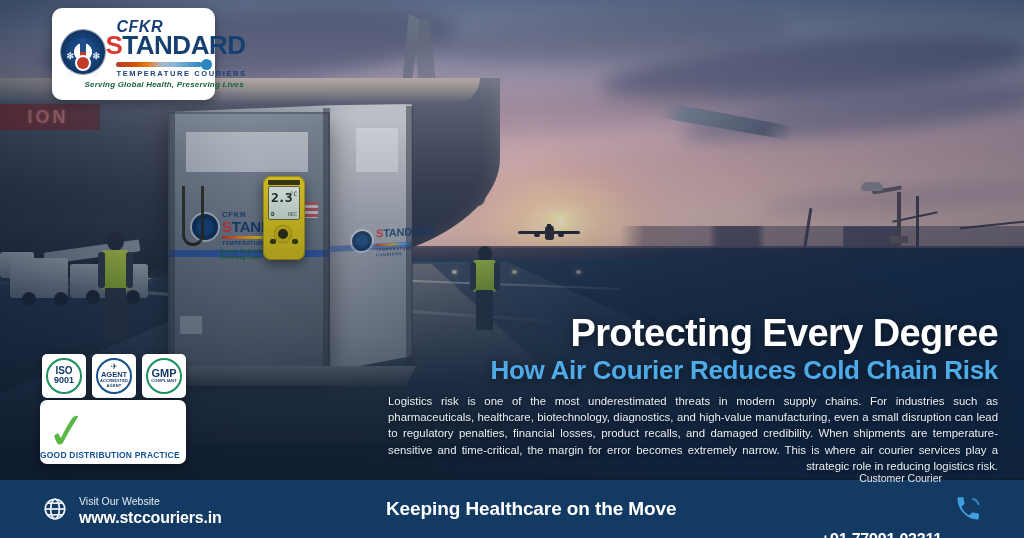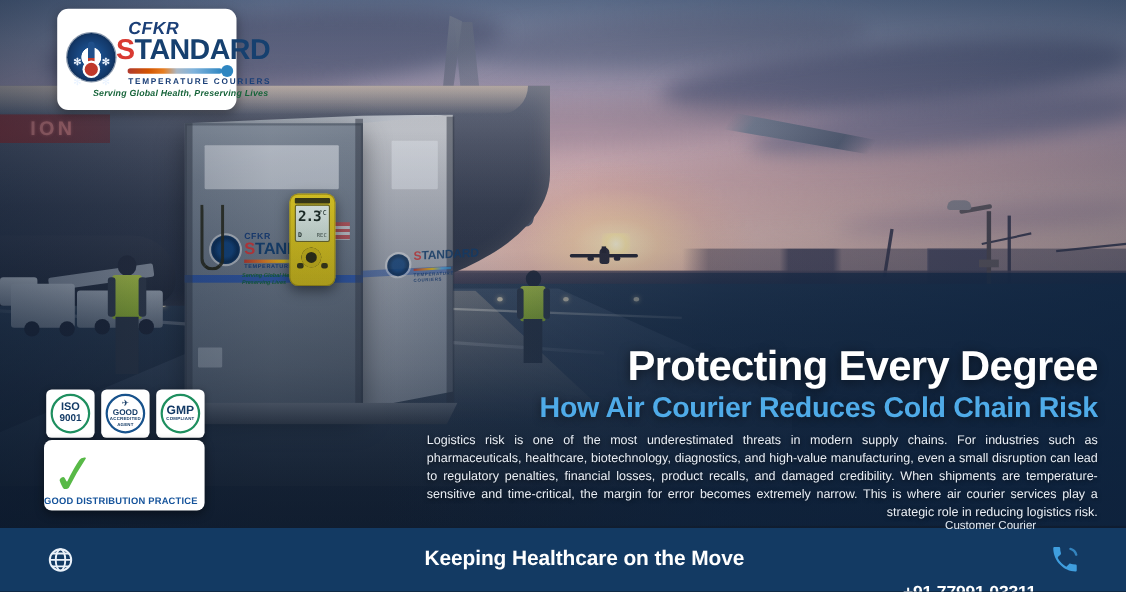--- a/index.html
+++ b/index.html
@@ -614,21 +614,21 @@
   <div class="certs">
     <div class="cert-tile">
       <div class="cert-ring">
         <div class="cert-l1">ISO</div>
         <div class="cert-l2">9001</div>
       </div>
     </div>
     <div class="cert-tile">
       <div class="cert-ring blue">
         <div class="cert-iata-wing">✈</div>
-        <div class="cert-l2" style="font-size:7.5px;">GOOD</div>
+        <div class="cert-l2" style="font-size:7.5px;">AGENT</div>
         <div class="cert-sm">ACCREDITED AGENT</div>
       </div>
     </div>
     <div class="cert-tile">
       <div class="cert-ring">
         <div class="cert-l1" style="font-size:11px;">GMP</div>
         <div class="cert-sm">COMPLIANT</div>
       </div>
     </div>
   </div>
@@ -648,20 +648,24 @@
 
     <div class="foot-left">
       <span class="globe-icon">
         <svg viewBox="0 0 24 24" width="26" height="26" fill="none" stroke="currentColor" stroke-width="1.6">
           <circle cx="12" cy="12" r="9"></circle>
           <ellipse cx="12" cy="12" rx="4" ry="9"></ellipse>
           <line x1="3" y1="12" x2="21" y2="12"></line>
           <line x1="4.8" y1="6.6" x2="19.2" y2="6.6"></line>
           <line x1="4.8" y1="17.4" x2="19.2" y2="17.4"></line>
         </svg>
+      </span>
+      <span>
+        <span class="foot-label">Visit Our Website</span>
+        <span class="foot-value" style="display:block;">www.stccouriers.in</span>
       </span>
     </div>
 
     <div class="foot-center">Keeping Healthcare on the Move</div>
 
     <div class="foot-right">
       <span class="foot-right-text">
         <span class="foot-label">Customer Courier</span>
         <span class="foot-value" style="display:block;margin-top:45px;">+91 77991 03311</span>
       </span>

